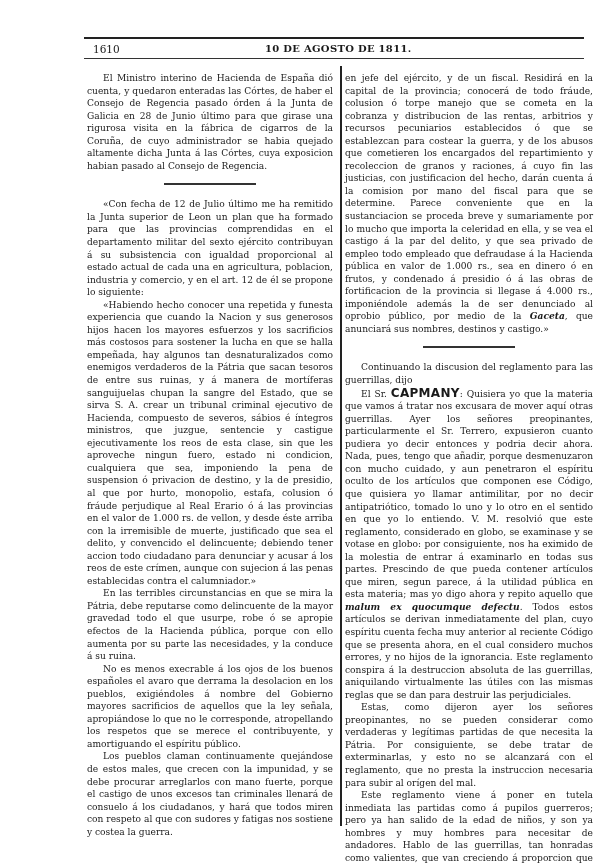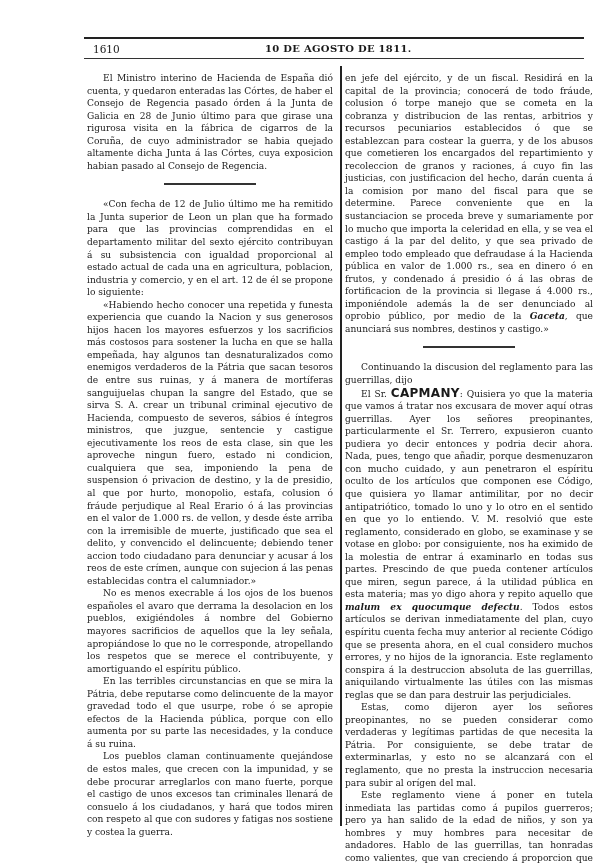--- a/index.html
+++ b/index.html
@@ -27,22 +27,22 @@
 <div class="hdr-page">1610</div>
 <div class="hdr-date">10 DE AGOSTO DE 1811.</div>
 <div class="rule-mid"></div>
 <div class="col-rule"></div>
 
 <div class="col left">
   <p>El Ministro interino de Hacienda de España dió cuenta, y quedaron enteradas las Córtes, de haber el Consejo de Regencia pasado órden á la Junta de Galicia en 28 de Junio último para que girase una rigurosa visita en la fábrica de cigarros de la Coruña, de cuyo administrador se habia quejado altamente dicha Junta á las Córtes, cuya exposicion habian pasado al Consejo de Regencia.</p>
   <div class="sep"></div>
   <p>«Con fecha de 12 de Julio último me ha remitido la Junta superior de Leon un plan que ha formado para que las provincias comprendidas en el departamento militar del sexto ejército contribuyan á su subsistencia con igualdad proporcional al estado actual de cada una en agricultura, poblacion, industria y comercio, y en el art. 12 de él se propone lo siguiente:</p>
   <p>«Habiendo hecho conocer una repetida y funesta experiencia que cuando la Nacion y sus generosos hijos hacen los mayores esfuerzos y los sacrificios más costosos para sostener la lucha en que se halla empeñada, hay algunos tan desnaturalizados como enemigos verdaderos de la Pátria que sacan tesoros de entre sus ruinas, y á manera de mortíferas sanguijuelas chupan la sangre del Estado, que se sirva S. A. crear un tribunal criminal ejecutivo de Hacienda, compuesto de severos, sábios é íntegros ministros, que juzgue, sentencie y castigue ejecutivamente los reos de esta clase, sin que les aproveche ningun fuero, estado ni condicion, cualquiera que sea, imponiendo la pena de suspension ó privacion de destino, y la de presidio, al que por hurto, monopolio, estafa, colusion ó fráude perjudique al Real Erario ó á las provincias en el valor de 1.000 rs. de vellon, y desde éste arriba con la irremisible de muerte, justificado que sea el delito, y convencido el delincuente; debiendo tener accion todo ciudadano para denunciar y acusar á los reos de este crímen, aunque con sujecion á las penas establecidas contra el calumniador.»</p>
+  <p>En las terribles circunstancias en que se mira la Pátria, debe reputarse como delincuente de la mayor gravedad todo el que usurpe, robe ó se apropie efectos de la Hacienda pública, porque con ello aumenta por su parte las necesidades, y la conduce á su ruina.</p>
   <p>No es menos execrable á los ojos de los buenos españoles el avaro que derrama la desolacion en los pueblos, exigiéndoles á nombre del Gobierno mayores sacrificios de aquellos que la ley señala, apropiándose lo que no le corresponde, atropellando los respetos que se merece el contribuyente, y amortiguando el espíritu público.</p>
-  <p>En las terribles circunstancias en que se mira la Pátria, debe reputarse como delincuente de la mayor gravedad todo el que usurpe, robe ó se apropie efectos de la Hacienda pública, porque con ello aumenta por su parte las necesidades, y la conduce á su ruina.</p>
   <p>Los pueblos claman continuamente quejándose de estos males, que crecen con la impunidad, y se debe procurar arreglarlos con mano fuerte, porque el castigo de unos excesos tan criminales llenará de consuelo á los ciudadanos, y hará que todos miren con respeto al que con sudores y fatigas nos sostiene y costea la guerra.</p>
 
 </div>
 
 <div class="col right">
   <p class="noindent"><span>en jefe del ejército, y de un fiscal. Residirá en la capital de la provincia; conocerá de todo fráude, colusion ó torpe manejo que se cometa en la cobranza y distribucion de las rentas, arbitrios y recursos pecuniarios establecidos ó que se establezcan para costear la guerra, y de los abusos que cometieren los encargados del repartimiento y recoleccion de granos y raciones, á cuyo fin las justicias, con justificacion del hecho, darán cuenta á la comision por mano del fiscal para que se determine. Parece conveniente que en la sustanciacion se proceda breve y sumariamente por lo mucho que importa la celeridad en ella, y se vea el castigo á la par del delito, y que sea privado de empleo todo empleado que defraudase á la Hacienda pública en valor de 1.000 rs., sea en dinero ó en frutos, y condenado á presidio ó á las obras de fortificacion de la provincia si llegase á 4.000 rs., imponiéndole además la de ser denunciado al oprobio público, por medio de la </span><em>Gaceta</em><span>, que anunciará sus nombres, destinos y castigo.»</span></p>
   <div class="sep"></div>
   <p>Continuando la discusion del reglamento para las guerrillas, dijo</p>
   <p><span>El Sr. </span><span class="caps">CAPMANY</span><span>: Quisiera yo que la materia que vamos á tratar nos excusara de mover aquí otras guerrillas. Ayer los señores preopinantes, particularmente el Sr. Terrero, expusieron cuanto pudiera yo decir entonces y podria decir ahora. Nada, pues, tengo que añadir, porque desmenuzaron con mucho cuidado, y aun penetraron el espíritu oculto de los artículos que componen ese Código, que quisiera yo llamar antimilitar, por no decir antipatriótico, tomado lo uno y lo otro en el sentido en que yo lo entiendo. V. M. resolvió que este reglamento, considerado en globo, se examinase y se votase en globo: por consiguiente, nos ha eximido de la molestia de entrar á examinarlo en todas sus partes. Prescindo de que pueda contener artículos que miren, segun parece, á la utilidad pública en esta materia; mas yo digo ahora y repito aquello que </span><em>malum ex quocumque defectu</em><span>. Todos estos artículos se derivan inmediatamente del plan, cuyo espíritu cuenta fecha muy anterior al reciente Código que se presenta ahora, en el cual considero muchos errores, y no hijos de la ignorancia. Este reglamento conspira á la destruccion absoluta de las guerrillas, aniquilando virtualmente las útiles con las mismas reglas que se dan para destruir las perjudiciales.</span></p>
   <p>Estas, como dijeron ayer los señores preopinantes, no se pueden considerar como verdaderas y legítimas partidas de que necesita la Pátria. Por consiguiente, se debe tratar de exterminarlas, y esto no se alcanzará con el reglamento, que no presta la instruccion necesaria para subir al orígen del mal.</p>

